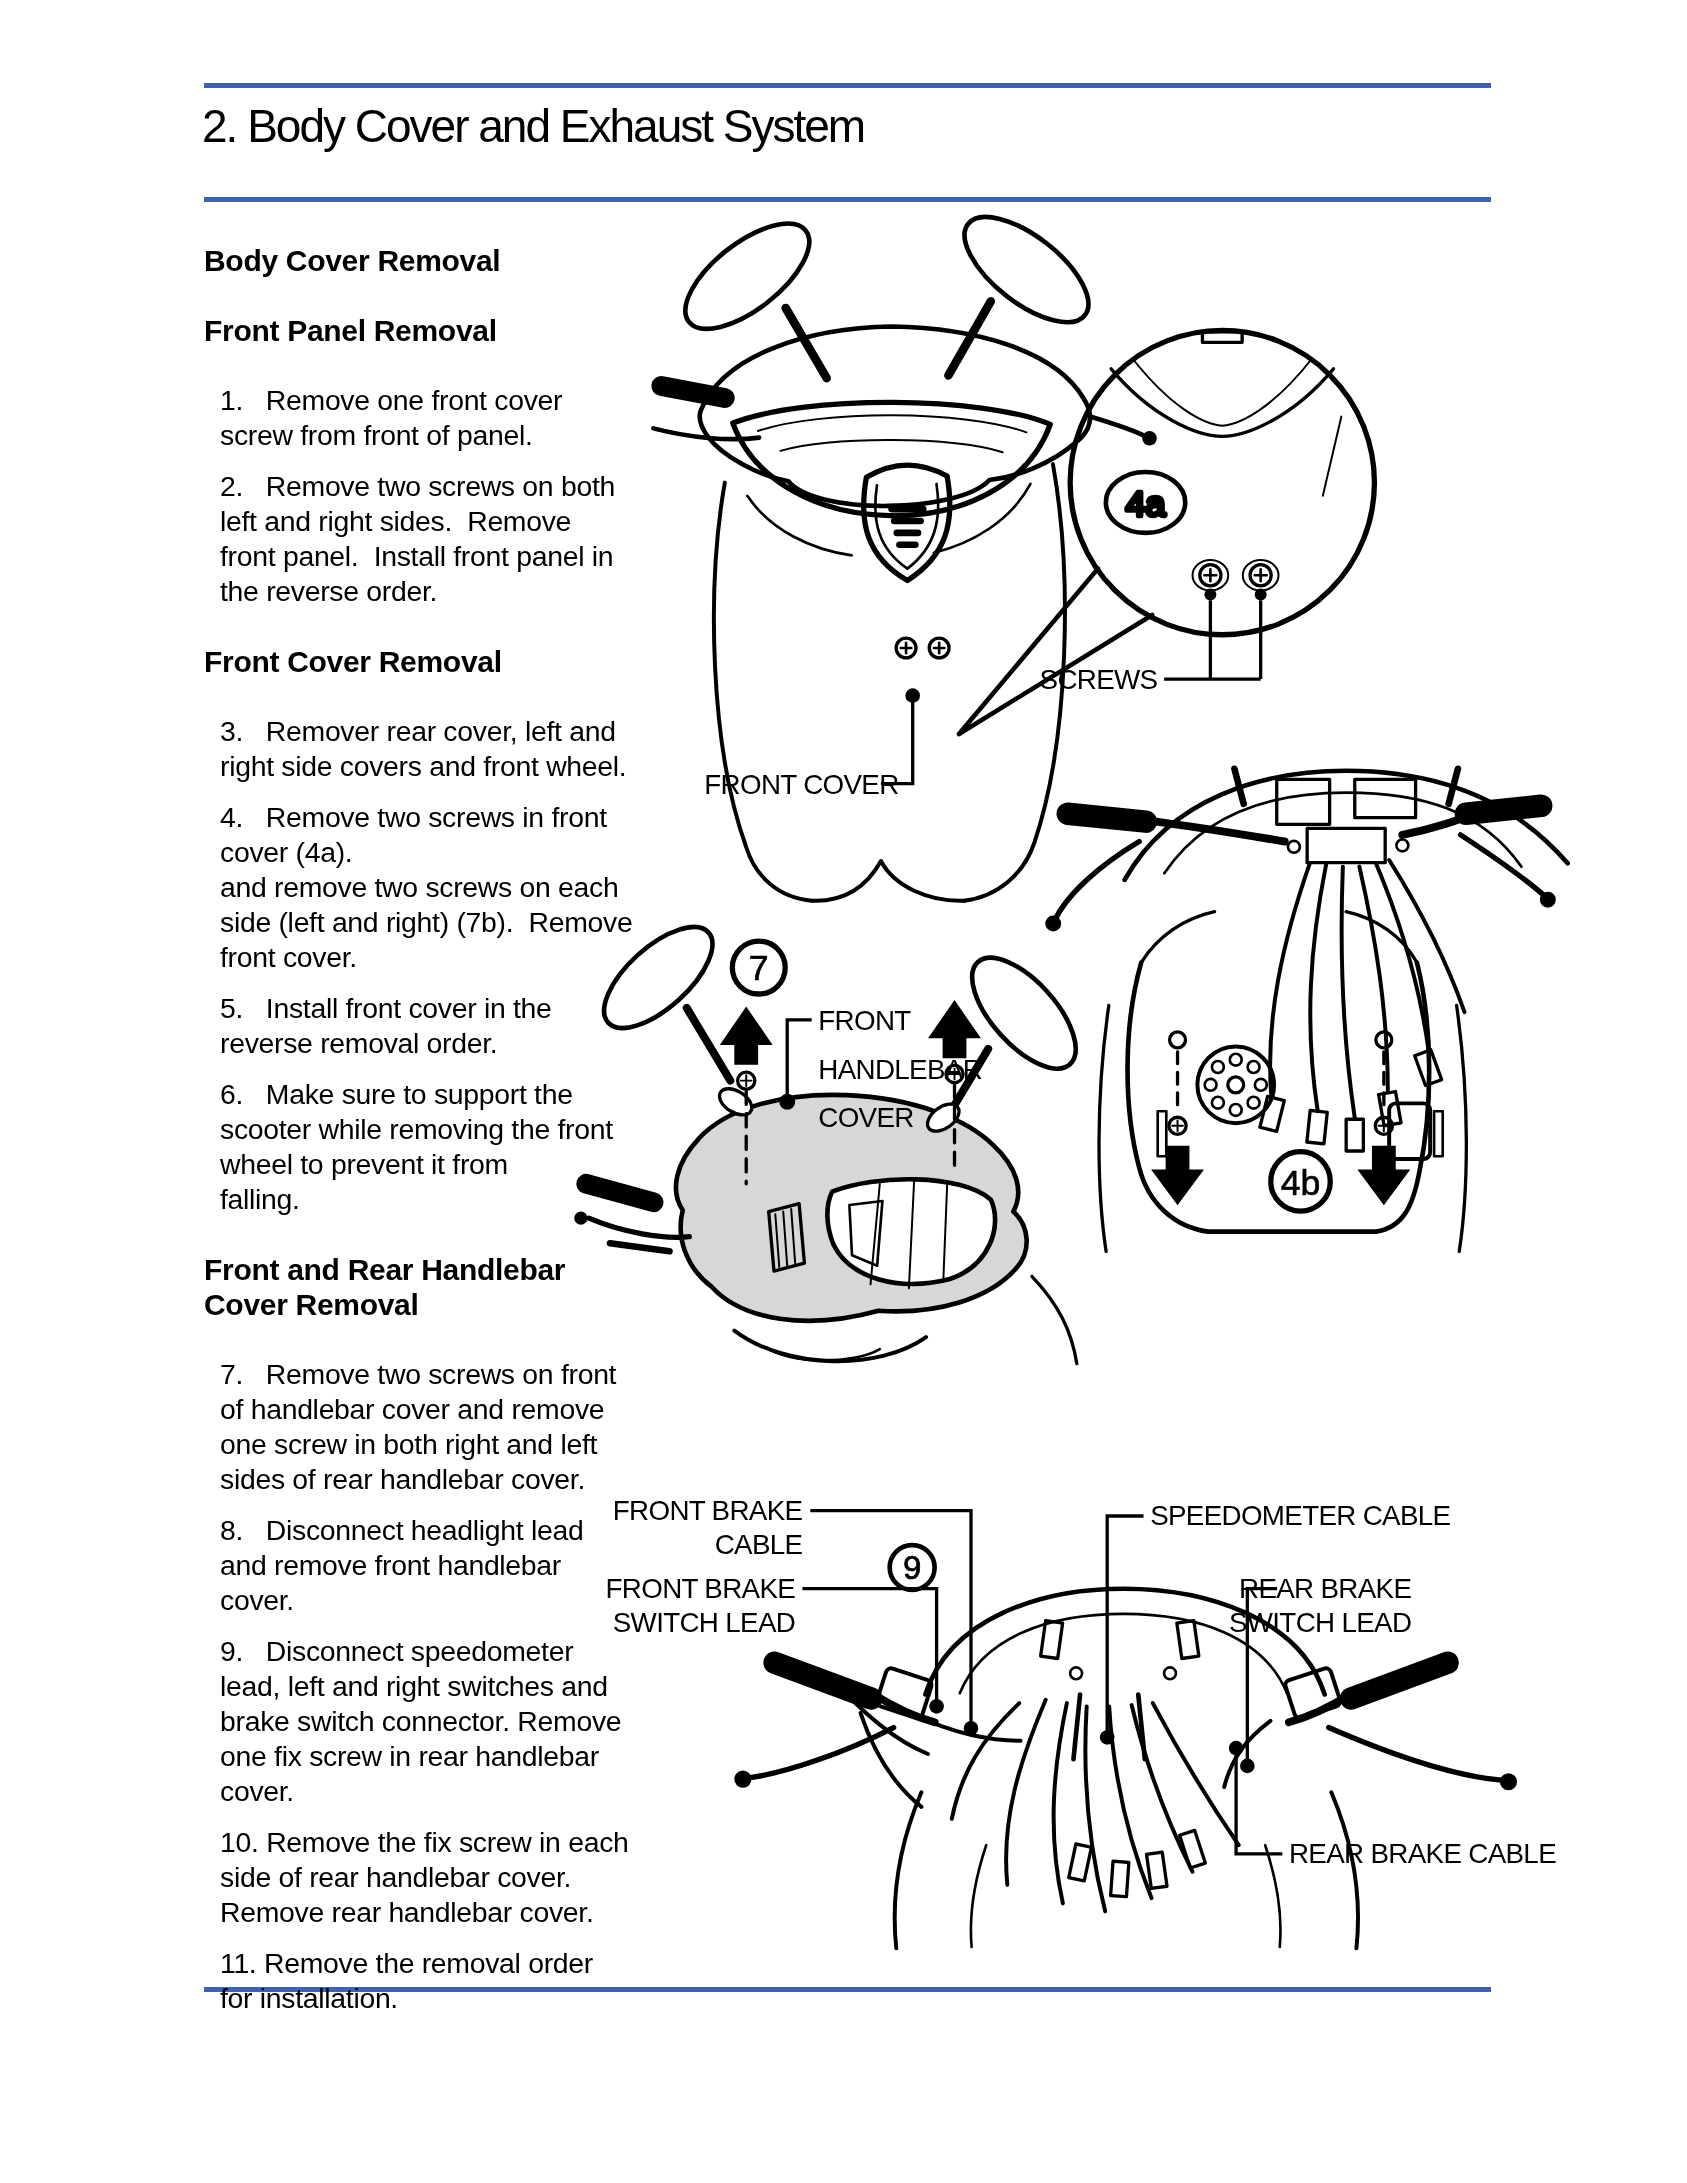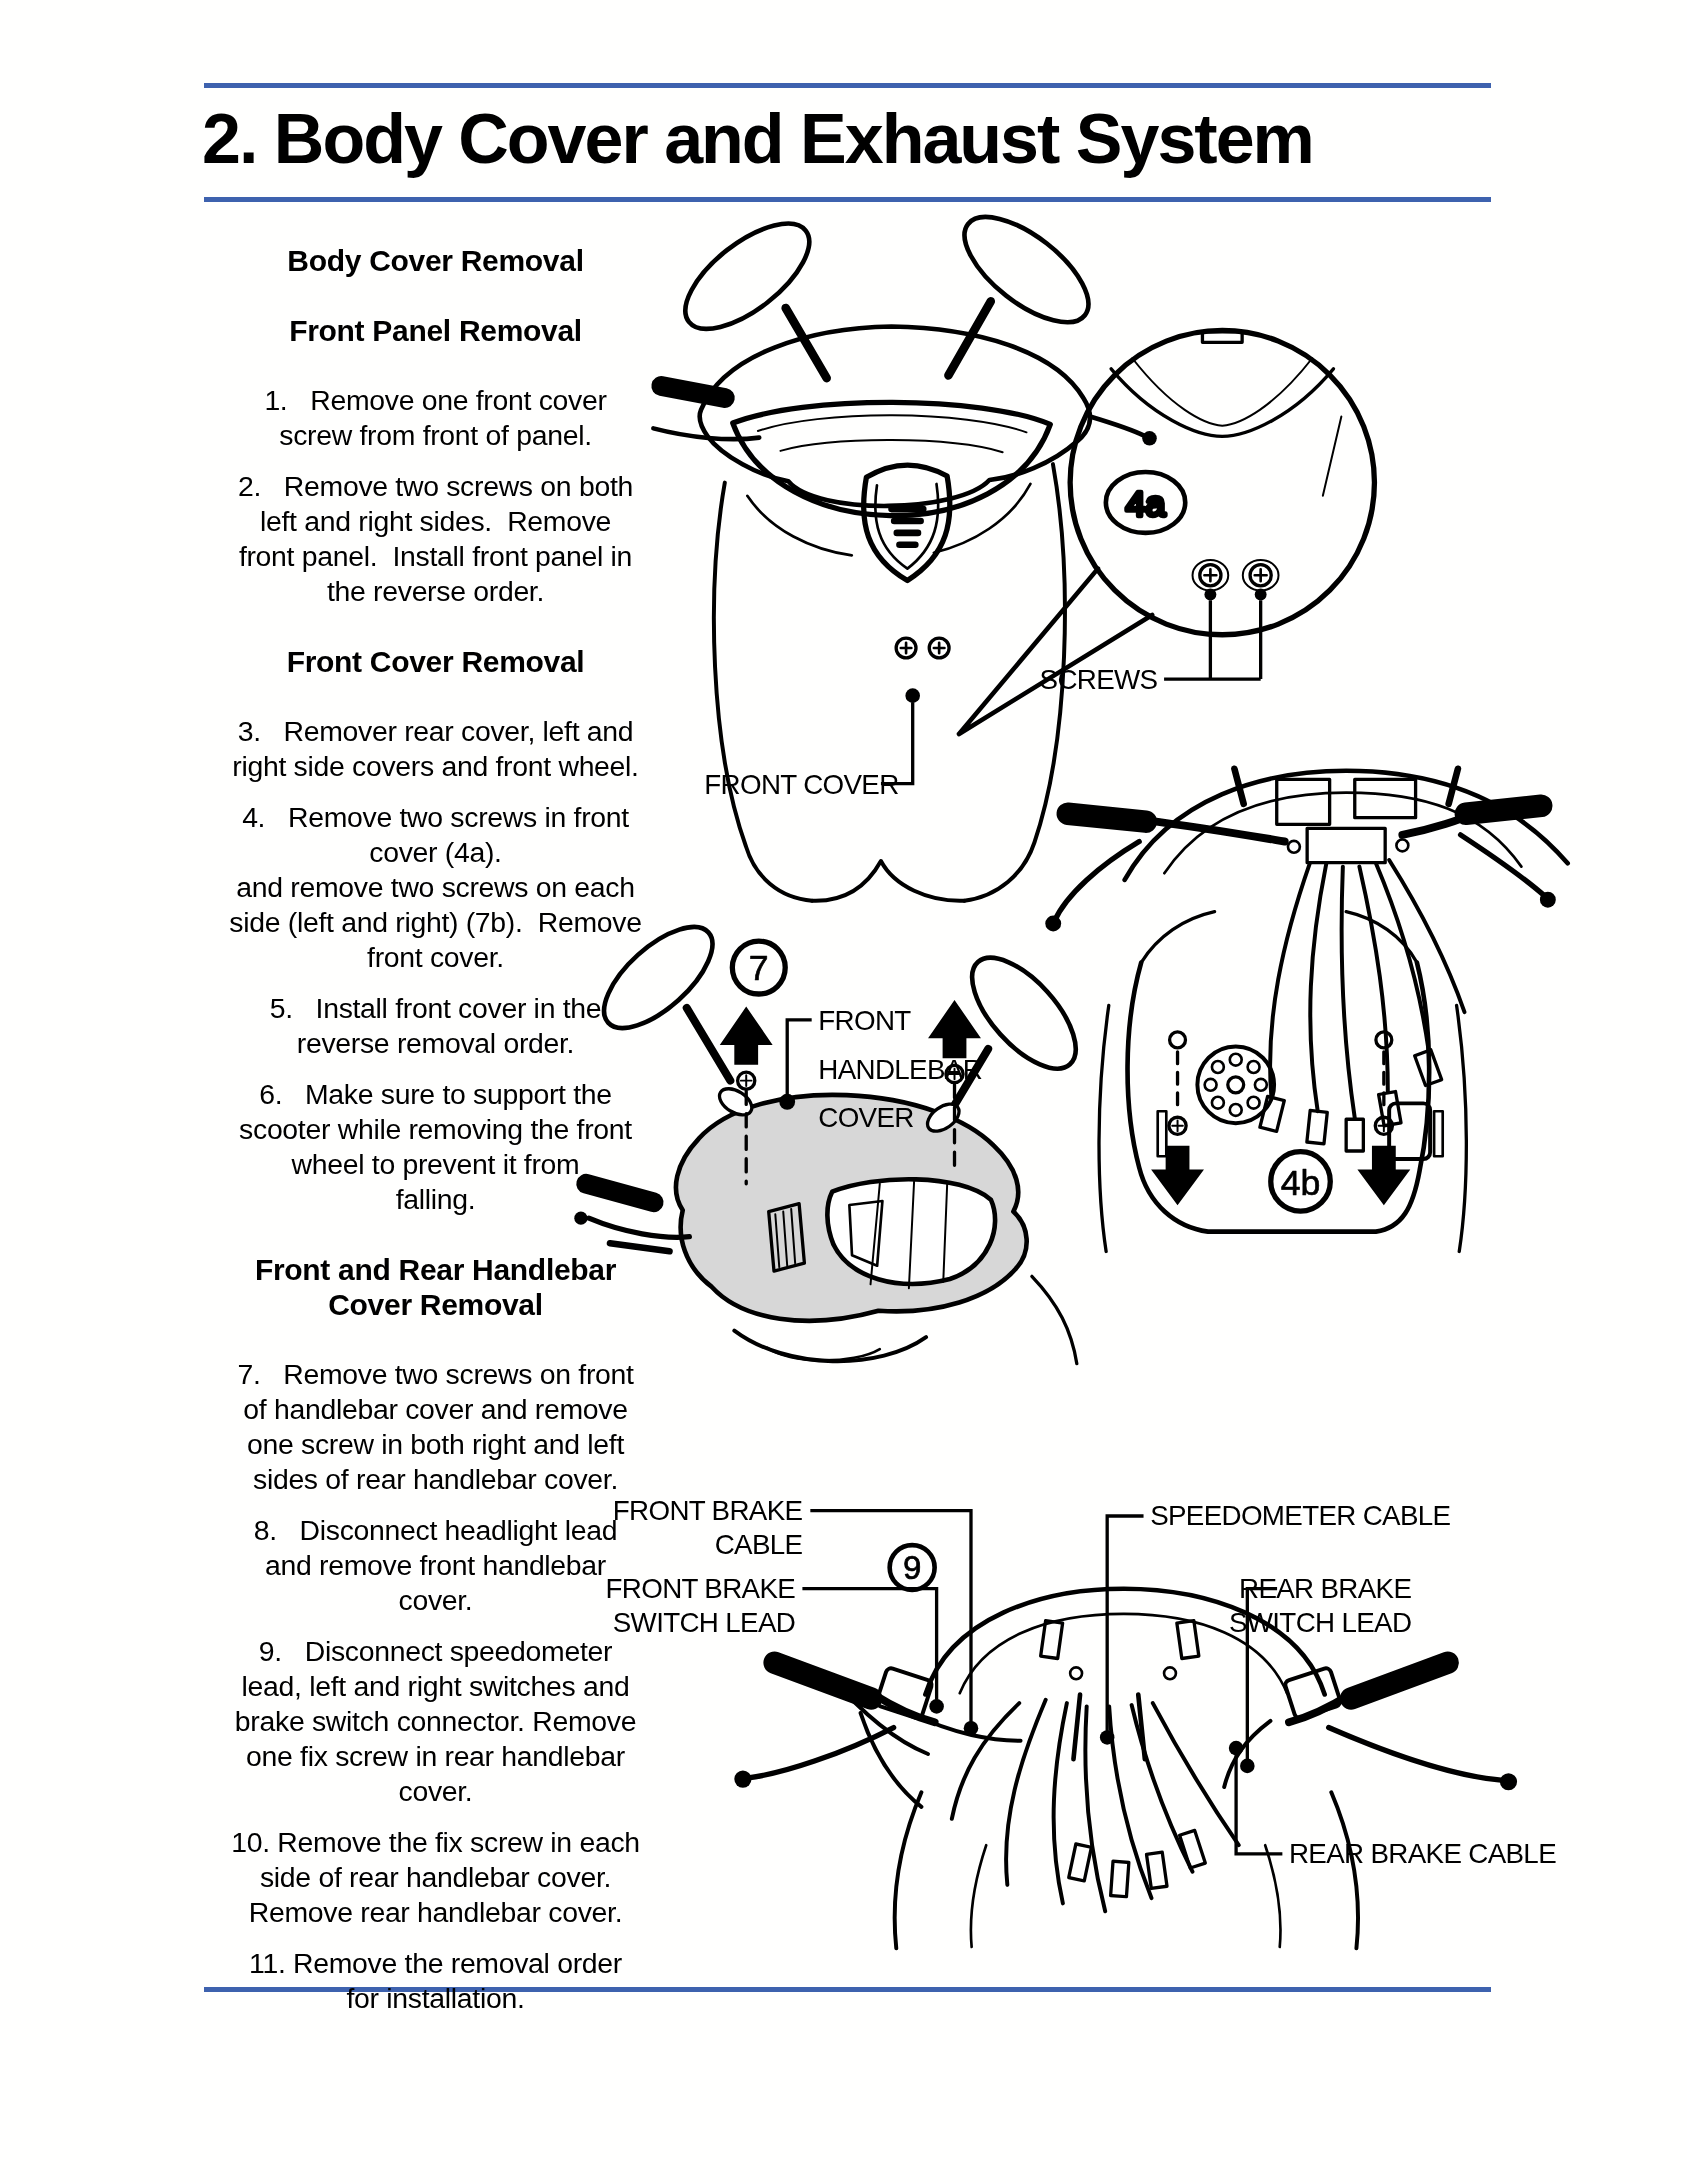--- a/index.html
+++ b/index.html
@@ -1,20 +1,20 @@
 <!DOCTYPE html>
 <html style="font-size:10.6px"><head>
 <meta charset="utf-8">
 <style>
   html,body{margin:0;padding:0;background:#ffffff;}
   body{width:1687px;height:2183px;position:relative;font-family:"Liberation Sans",sans-serif;color:#000;}
   .page{position:absolute;inset:0;background:#fffffe;overflow:hidden;}
   .rule{position:absolute;left:204px;width:1287px;height:5.3px;}
-  .page-title{position:absolute;left:202px;top:99px;font-size:70px;font-weight:bold;letter-spacing:-2px;white-space:nowrap;}
-  .col{position:absolute;left:204px;top:243px;width:463px;font-size:28.4px;line-height:35px;letter-spacing:-0.3px;text-align:center;}
+  .page-title{position:absolute;left:202px;top:99px;font-size:46px;font-weight:normal;letter-spacing:-2px;white-space:nowrap;}
+  .col{position:absolute;left:204px;top:243px;width:463px;font-size:28.4px;line-height:35px;letter-spacing:-0.3px;}
   .col .head{font-size:30px;font-weight:bold;margin:35px 0;line-height:35px;white-space:pre-wrap;}
   .col .head.first{margin-top:0;}
   .col .para{margin:16px;white-space:pre-wrap;}
   .fig{position:absolute;}
   svg{overflow:visible;}
   svg text{font-family:"Liberation Sans",sans-serif;fill:#000;}
   .lbl{font-size:42px;letter-spacing:-1px;}
   .num{font-size:54px;}
   .ln{stroke:#000;stroke-width:5;fill:none;}
   .art{stroke:#000;fill:none;stroke-linecap:round;stroke-linejoin:round;}

